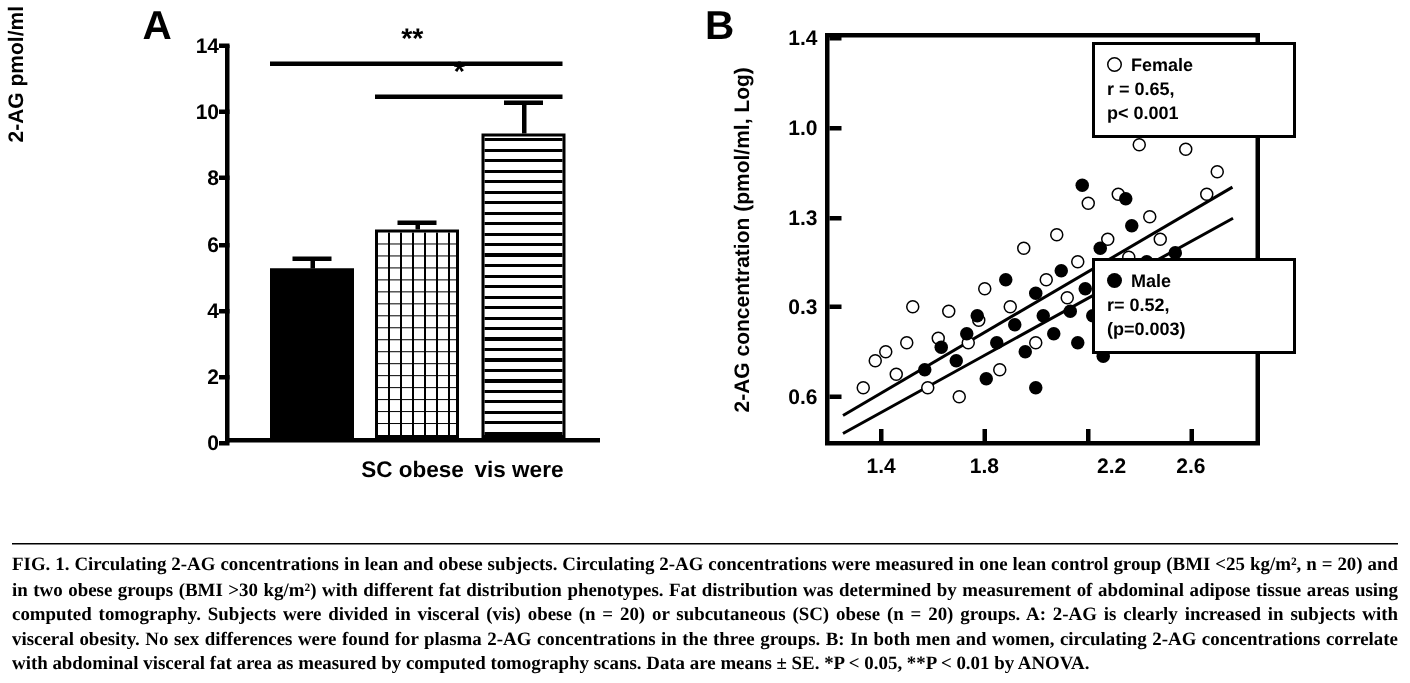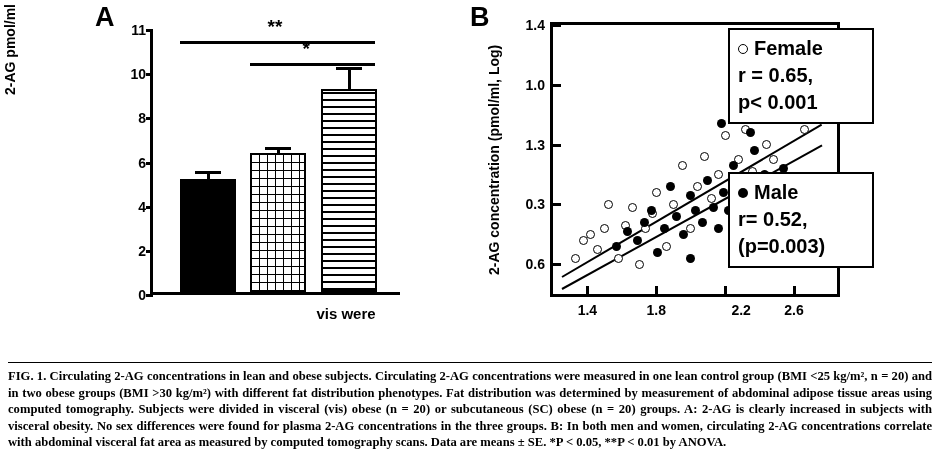--- a/index.html
+++ b/index.html
@@ -112,22 +112,22 @@
     transform:translateX(-50%);
   }
   .b-xtickmark{position:absolute;bottom:0;width:3px;height:8px;background:#000;transform:translateX(-1px);}
   .pt{position:absolute;width:9px;height:9px;border-radius:50%;margin-left:-4.5px;margin-top:-4.5px;}
   .pt.male{background:#000;}
   .pt.female{background:#fff;border:1.6px solid #000;box-sizing:border-box;}
   .fitline{position:absolute;height:0;border-top:2px solid #000;transform-origin:left center;}
   .legendbox{
     position:absolute;border:2px solid #000;background:#fff;
     font-family:"Liberation Sans", sans-serif;
-    font-weight:bold;font-size:20px;line-height:1.35;
-    padding:5px 16px 6px 8px;
+    font-weight:bold;font-size:12px;line-height:1.35;
+    padding:5px 6px 6px 8px;
   }
   .legendbox .ltitle{display:flex;align-items:center;gap:6px;}
   .lmark{width:10px;height:10px;border-radius:50%;display:inline-block;}
   .lmark.open{background:#fff;border:1.6px solid #000;box-sizing:border-box;}
   .lmark.filled{background:#000;}
 
   
   #caption{
     position:absolute;left:8px;top:368px;width:924px;
     font-family:"Liberation Serif", serif;
@@ -155,41 +155,42 @@
           <div class="a-tick" style="top: 220.833px;">2</div>
           <div class="a-tickmark" style="top: 220.833px;"></div>
           <div class="a-tick" style="top: 176.667px;">4</div>
           <div class="a-tickmark" style="top: 176.667px;"></div>
           <div class="a-tick" style="top: 132.5px;">6</div>
           <div class="a-tickmark" style="top: 132.5px;"></div>
           <div class="a-tick" style="top: 88.3333px;">8</div>
           <div class="a-tickmark" style="top: 88.3333px;"></div>
           <div class="a-tick" style="top: 44.1667px;">10</div>
           <div class="a-tickmark" style="top: 44.1667px;"></div>
-          <div class="a-tick" style="top: 0px;">11</div>
+          <div class="a-tick" style="top: 0px;">14</div>
           <div class="a-tickmark" style="top: 0px;"></div>
         </div>
       <div class="bars" id="aBars">
           <div class="bar-wrap" style="left: 27px; height: 265px;">
             <div class="bar solid" style="height: 112.625px;"></div>
             <div class="errbar" style="bottom: 112.625px; height: 5.52083px;"></div>
             <div class="errcap" style="bottom: 118.146px;"></div>
           </div>
           <div class="bar-wrap" style="left: 97px; height: 265px;">
             <div class="bar checker" style="height: 139.125px;"></div>
             <div class="errbar" style="bottom: 139.125px; height: 3.3125px;"></div>
             <div class="errcap" style="bottom: 142.438px;"></div>
           </div>
           <div class="bar-wrap" style="left: 168px; height: 265px;">
             <div class="bar hlines" style="height: 203.167px;"></div>
             <div class="errbar" style="bottom: 203.167px; height: 18.7708px;"></div>
             <div class="errcap" style="bottom: 221.938px;"></div>
           </div>
         </div>
     </div>
+      <div class="xlabel" style="left: 160px; width: 110px; position: absolute; top: 305px;">SC obese</div>
       <div class="xlabel" style="left: 231px; width: 110px; position: absolute; top: 305px;">vis were</div>
       <div class="sigline" style="left: 120px; width: 195px; top: 41.0417px;"></div>
       <div class="sigstar" style="left: 207.5px; top: 16.0417px;">**</div>
       <div class="sigline" style="left: 190px; width: 125px; top: 63.125px;"></div>
       <div class="sigstar" style="left: 242.5px; top: 38.125px;">*</div>
     </div>
 
   <div id="panelB">
     <div class="panel-letter">B</div>
     <div class="b-ylabel">2-AG concentration (pmol/ml, Log)</div>

